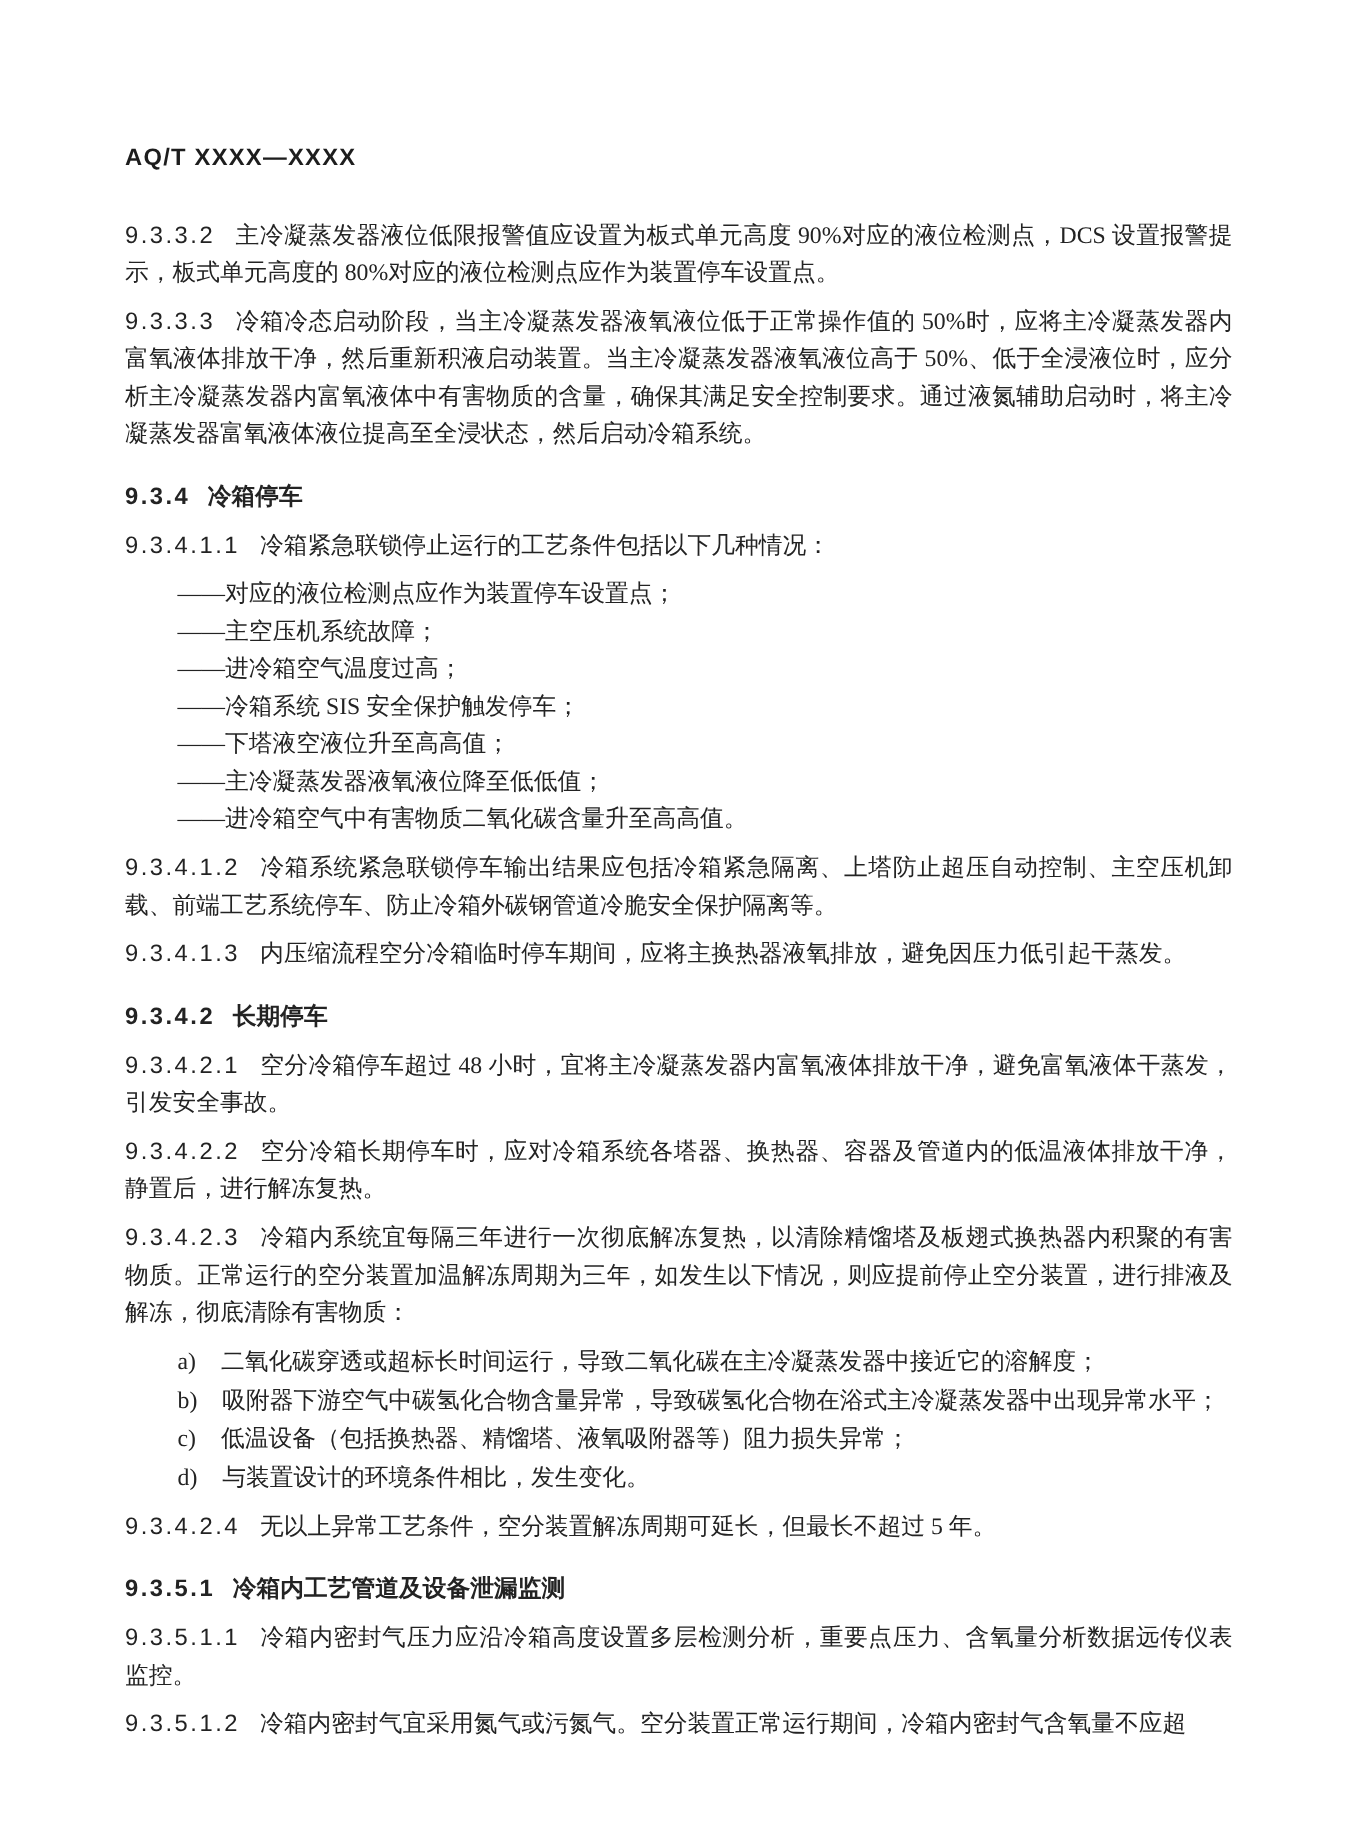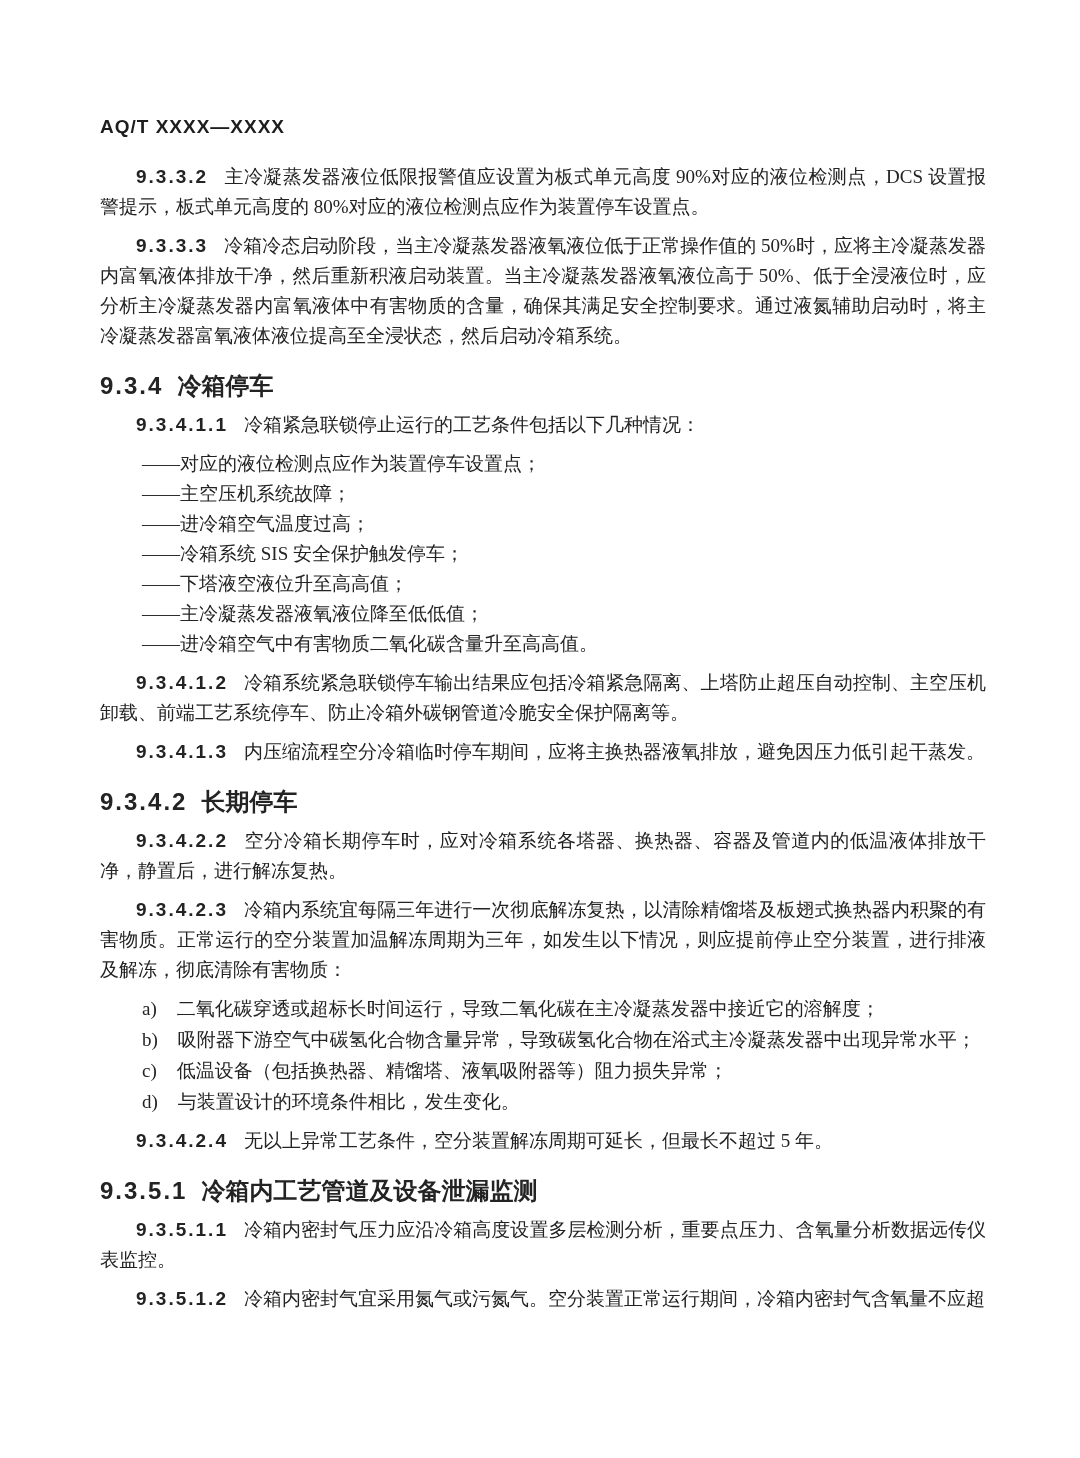--- a/index.html
+++ b/index.html
@@ -20,36 +20,35 @@
     font-size: 19px;
     line-height: 30px;
     text-align: justify;
   }
   .doc-header {
     font-family: "Liberation Sans", "DejaVu Sans", sans-serif;
     font-weight: 700;
     font-size: 19px;
     letter-spacing: 1px;
     color: #1d1d1d;
-    margin-bottom: 20px;
+    margin-bottom: 32px;
     text-align: left;
   }
   .para { margin: 9px 0; }
   .para .num {
     font-family: "Liberation Sans", "DejaVu Sans", sans-serif;
-    font-weight: 700;
+    font-weight: 400;
     letter-spacing: 2px;
     margin-right: 16px;
     white-space: nowrap;
-    margin-left: 36px;
   }
   .h2, .h3 {
     font-family: "Liberation Sans", "DejaVu Sans", sans-serif;
     font-weight: 700;
-    font-size: 24px;
+    font-size: 19px;
     margin: 20px 0 4px 0;
     text-align: left;
   }
   .h2 .num, .h3 .num {
     letter-spacing: 2px;
     margin-right: 14px;
     white-space: nowrap;
   }
   .dash-item {
     margin: 0;
@@ -79,20 +78,21 @@
       <p class="dash-item"><span class="txt">——对应的液位检测点应作为装置停车设置点；</span></p>
       <p class="dash-item"><span class="txt">——主空压机系统故障；</span></p>
       <p class="dash-item"><span class="txt">——进冷箱空气温度过高；</span></p>
       <p class="dash-item"><span class="txt">——冷箱系统 SIS 安全保护触发停车；</span></p>
       <p class="dash-item"><span class="txt">——下塔液空液位升至高高值；</span></p>
       <p class="dash-item"><span class="txt">——主冷凝蒸发器液氧液位降至低低值；</span></p>
       <p class="dash-item"><span class="txt">——进冷箱空气中有害物质二氧化碳含量升至高高值。</span></p>
       <p class="para"><span class="num">9.3.4.1.2</span><span class="txt">冷箱系统紧急联锁停车输出结果应包括冷箱紧急隔离、上塔防止超压自动控制、主空压机卸载、前端工艺系统停车、防止冷箱外碳钢管道冷脆安全保护隔离等。</span></p>
       <p class="para"><span class="num">9.3.4.1.3</span><span class="txt">内压缩流程空分冷箱临时停车期间，应将主换热器液氧排放，避免因压力低引起干蒸发。</span></p>
       <h3 class="h3"><span class="num">9.3.4.2</span><span class="txt">长期停车</span></h3>
+      <p class="para"><span class="num">9.3.4.2.1</span><span class="txt">空分冷箱停车超过 48 小时，宜将主冷凝蒸发器内富氧液体排放干净，避免富氧液体干蒸发，引发安全事故。</span></p>
       <p class="para"><span class="num">9.3.4.2.2</span><span class="txt">空分冷箱长期停车时，应对冷箱系统各塔器、换热器、容器及管道内的低温液体排放干净，静置后，进行解冻复热。</span></p>
       <p class="para"><span class="num">9.3.4.2.3</span><span class="txt">冷箱内系统宜每隔三年进行一次彻底解冻复热，以清除精馏塔及板翅式换热器内积聚的有害物质。正常运行的空分装置加温解冻周期为三年，如发生以下情况，则应提前停止空分装置，进行排液及解冻，彻底清除有害物质：</span></p>
       <p class="letter-item"><span class="num">a)</span><span class="txt">二氧化碳穿透或超标长时间运行，导致二氧化碳在主冷凝蒸发器中接近它的溶解度；</span></p>
       <p class="letter-item"><span class="num">b)</span><span class="txt">吸附器下游空气中碳氢化合物含量异常，导致碳氢化合物在浴式主冷凝蒸发器中出现异常水平；</span></p>
       <p class="letter-item"><span class="num">c)</span><span class="txt">低温设备（包括换热器、精馏塔、液氧吸附器等）阻力损失异常；</span></p>
       <p class="letter-item"><span class="num">d)</span><span class="txt">与装置设计的环境条件相比，发生变化。</span></p>
       <p class="para"><span class="num">9.3.4.2.4</span><span class="txt">无以上异常工艺条件，空分装置解冻周期可延长，但最长不超过 5 年。</span></p>
       <h3 class="h3"><span class="num">9.3.5.1</span><span class="txt">冷箱内工艺管道及设备泄漏监测</span></h3>
       <p class="para"><span class="num">9.3.5.1.1</span><span class="txt">冷箱内密封气压力应沿冷箱高度设置多层检测分析，重要点压力、含氧量分析数据远传仪表监控。</span></p>
       <p class="para"><span class="num">9.3.5.1.2</span><span class="txt">冷箱内密封气宜采用氮气或污氮气。空分装置正常运行期间，冷箱内密封气含氧量不应超</span></p>

